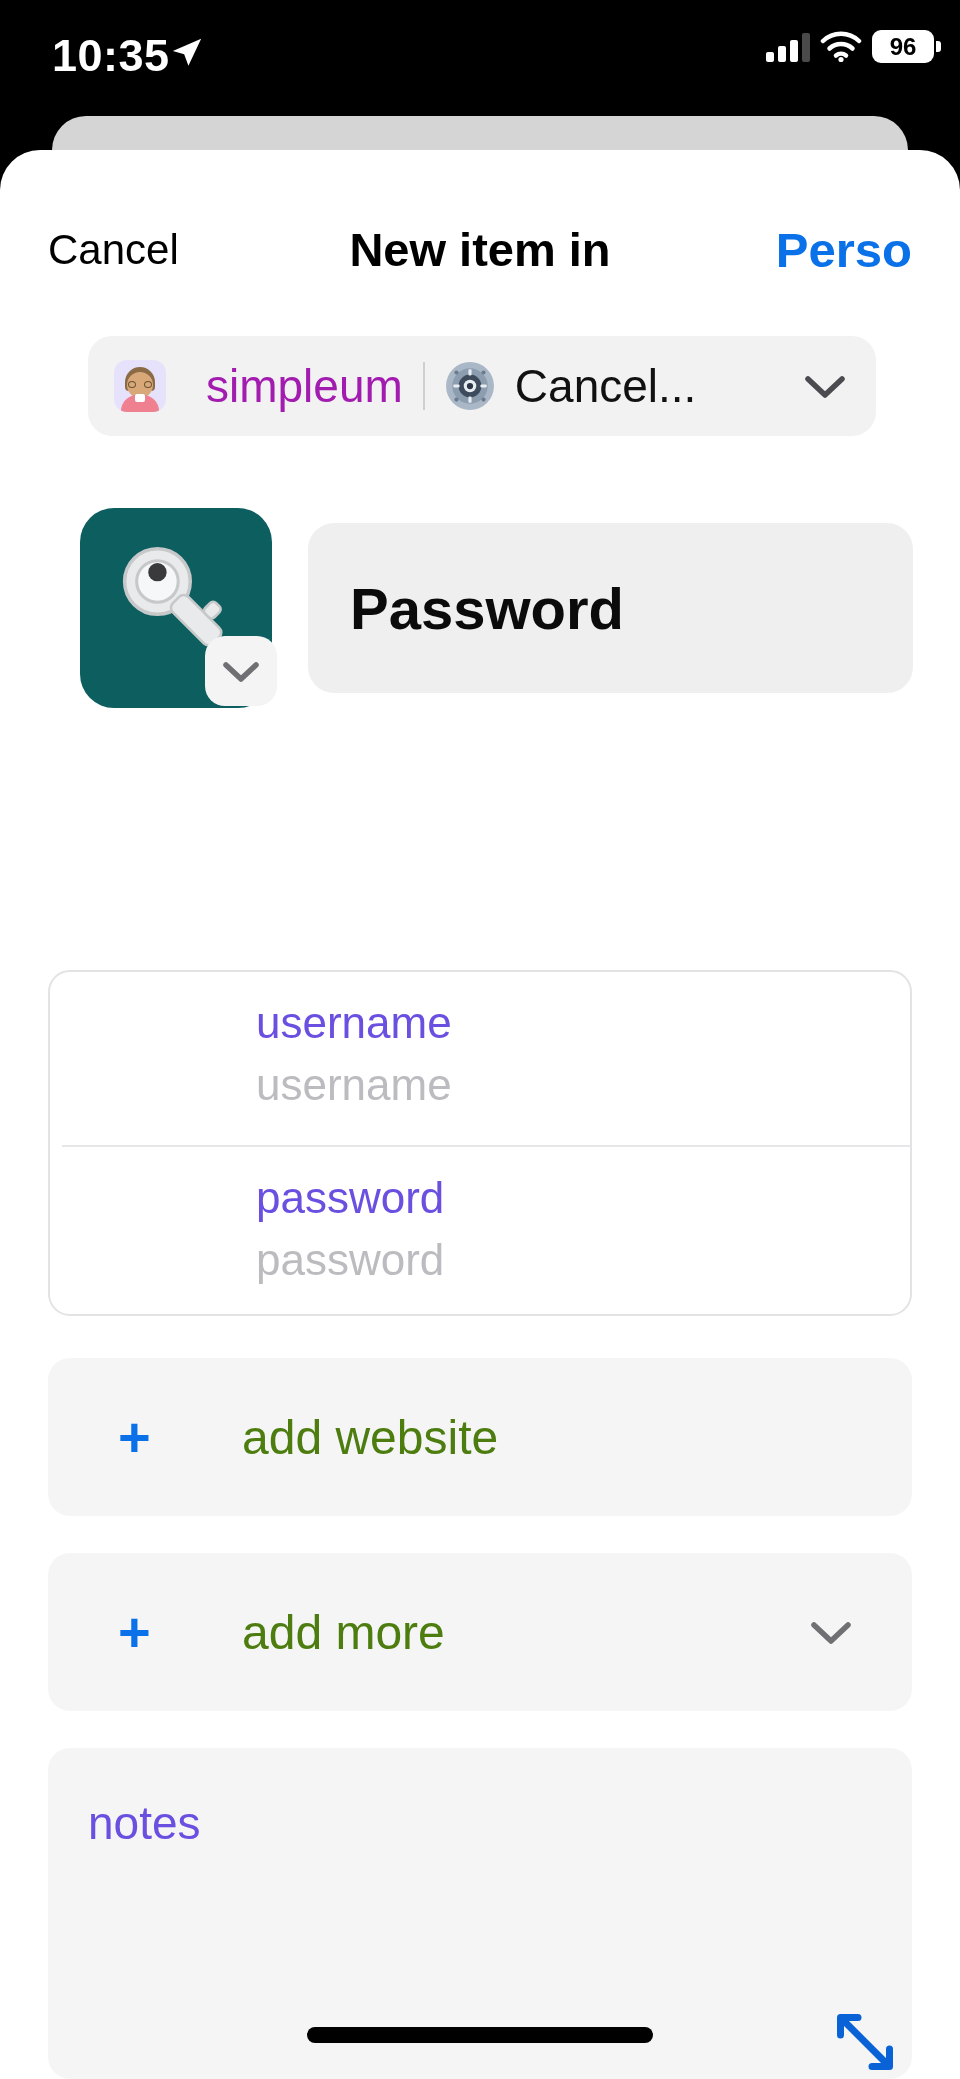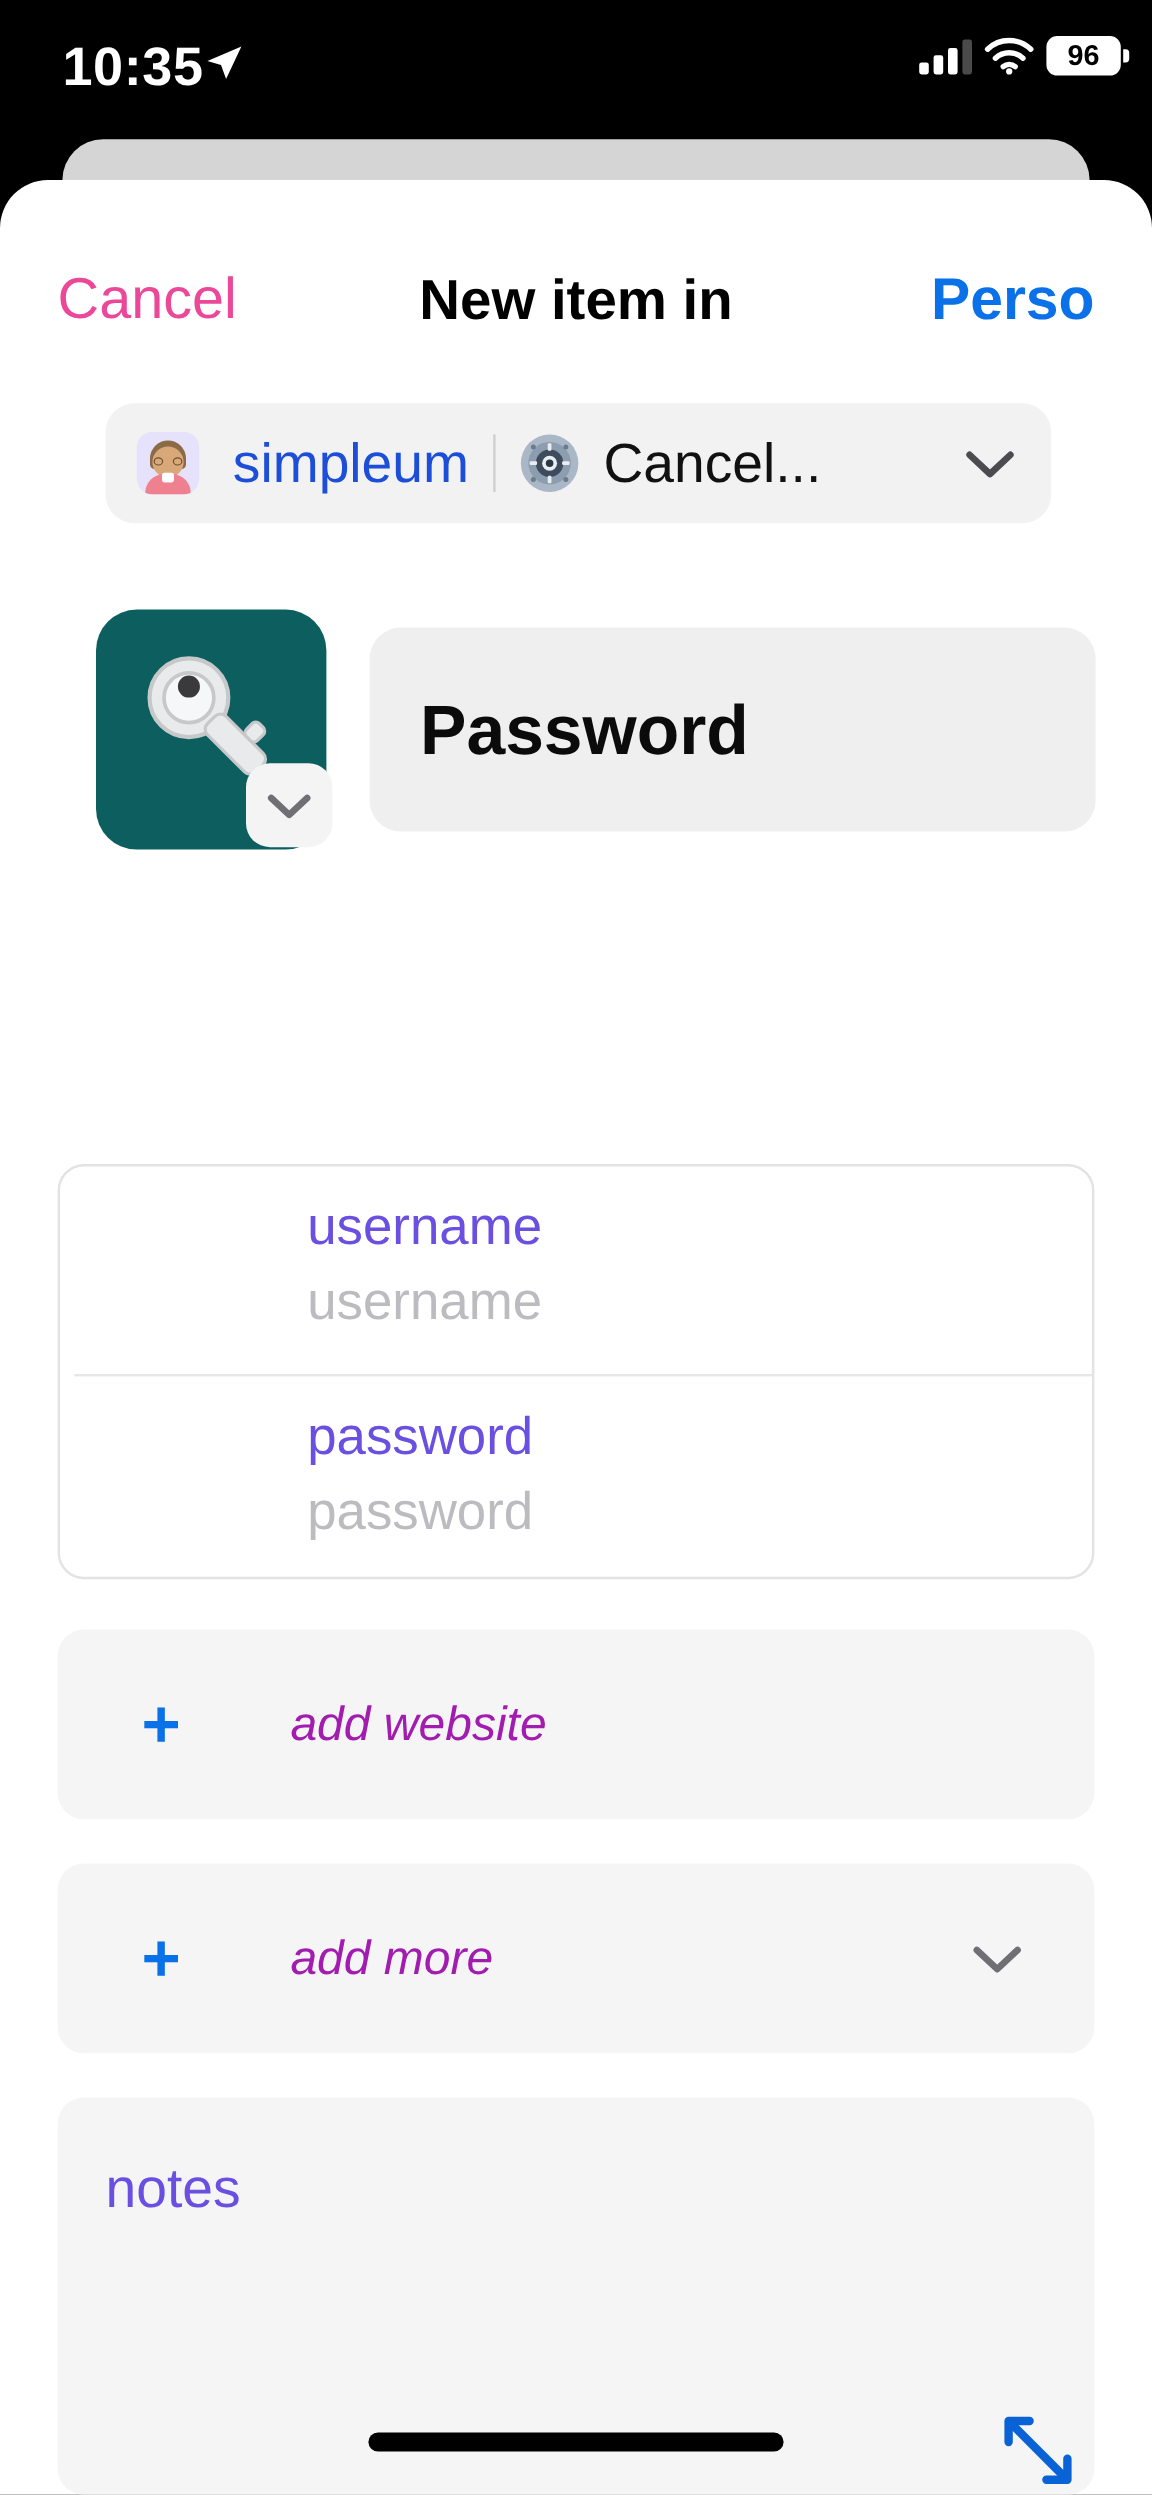--- a/index.html
+++ b/index.html
@@ -55,21 +55,21 @@
     background:#fff; border-radius:40px 40px 0 0;
     overflow:hidden;
   }
 
   
   .navbar{
     position:absolute; left:0; top:55px; width:960px; height:90px;
   }
   .nav-cancel{
     position:absolute; left:48px; top:0;
-    font-size:48px; color:#ec4899; line-height:90px; white-space:nowrap;
+    font-size:42px; color:#000000; line-height:90px; white-space:nowrap;
   }
   .nav-title{
     position:absolute; left:0; top:0; width:960px;
     text-align:center; font-size:47px; font-weight:700; color:#000;
     line-height:90px;
   }
   .nav-save{
     position:absolute; right:48px; top:0;
     font-size:49px; font-weight:600; color:#0a71e8; line-height:90px;
     white-space:nowrap;
@@ -104,21 +104,21 @@
   .av-gl i:nth-child(2){ right:0; }
   .av-body{
     position:absolute; left:7px; bottom:0; width:38px; height:17px;
     background:#ef8090; border-radius:16px 16px 0 0;
   }
   .av-collar{
     position:absolute; left:21px; bottom:10px; width:10px; height:8px;
     background:#fff; border-radius:2px;
   }
   .chip-name{
-    font-size:46px; color:#1d4ed8; margin-left:28px; white-space:nowrap;
+    font-size:46px; color:#a21caf; margin-left:40px; white-space:nowrap;
   }
   .chip-div{
     width:2px; height:48px; background:#cfcfd2; margin:0 20px;
     flex:0 0 auto;
   }
   .vault{
     width:50px; height:50px; flex:0 0 auto;
   }
   .chip-vault-name{
     font-size:46px; color:#111; margin-left:20px; white-space:nowrap;
@@ -173,21 +173,21 @@
   .act-web{ top:1208px; }
   .act-more{ top:1403px; }
   .act-plus{
     position:absolute; left:70px; top:0; height:158px;
     display:flex; align-items:center;
     font-size:56px; font-weight:700; color:#0a71e8; line-height:1;
   }
   .act-label{
     position:absolute; left:194px; top:0; height:158px;
     display:flex; align-items:center;
-    font-size:40px; color:#a21caf; white-space:nowrap;font-style:italic;
+    font-size:48px; color:#4d7c0f; white-space:nowrap;
   }
   .act-chev{
     position:absolute; right:56px; top:0; height:158px;
     display:flex; align-items:center; color:#6f6f74;
   }
 
   
   .notescard{
     position:absolute; left:48px; top:1598px; width:864px; height:331px;
     background:#f5f5f6; border-radius:22px;

